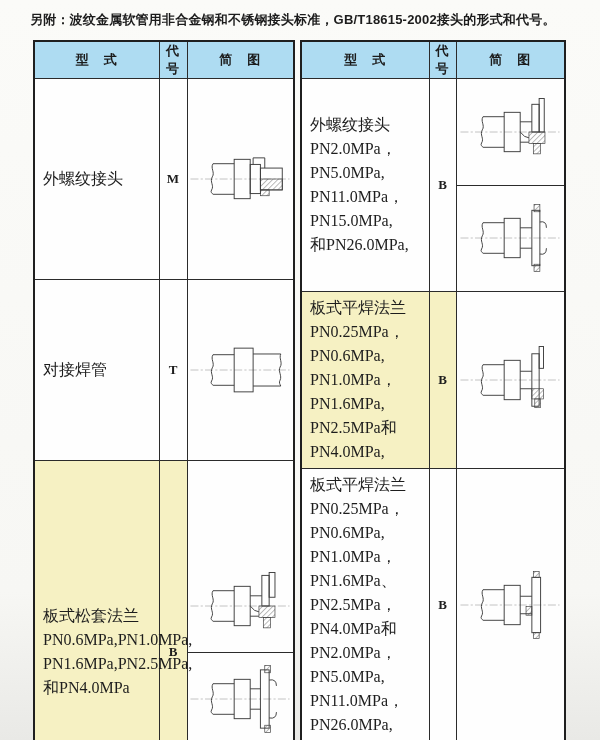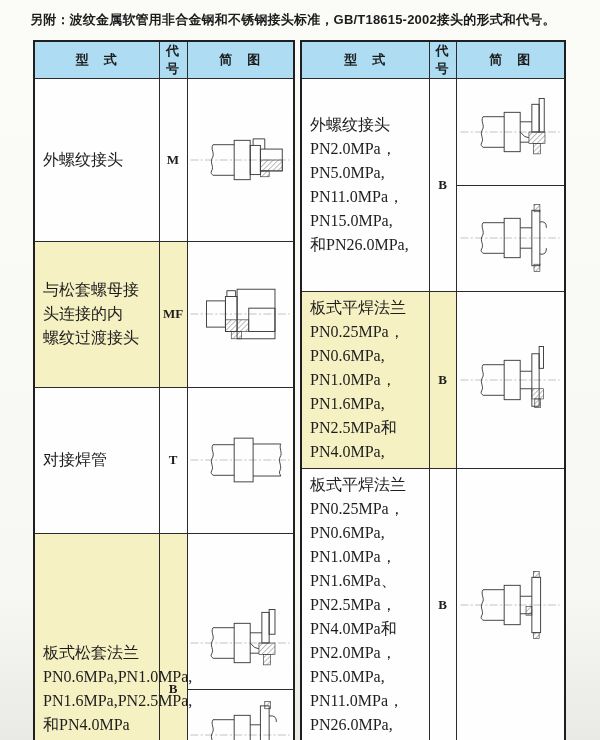--- a/index.html
+++ b/index.html
@@ -80,41 +80,20 @@
               <div>
                 <svg class="diag" viewBox="0 0 140 96" preserveAspectRatio="xMidYMid meet" style="height:84px;max-width:102px;">
                   <line class="cl" x1="2" y1="48" x2="138" y2="48"></line>
                   <path class="ln" d="M33 27 H62 M33 69 H62 M33 27 C29 33 36 39 32 45 C28 52 35 57 31 63 C29 66 32 68 33 69"></path>
                   <rect class="ln" x="62" y="21" width="22" height="54"></rect>
                   <rect class="ln" x="84" y="28" width="14" height="40"></rect>
                   <path class="ln" d="M88 28 V19 H104 V33"></path>
                   <rect class="ln" x="98" y="33" width="30" height="30"></rect>
                   <rect class="th" x="98" y="48" width="30" height="15"></rect>
                   <rect class="th" x="98" y="63" width="12" height="8"></rect>
-                </svg>
-              </div>
-            </div>
-          </td>
-        </tr>
-        <tr class="hl" style="height: 86px;">
-          <td class="c-type">与松套螺母接头连接的内
-螺纹过渡接头</td>
-          <td class="c-code">MF</td>
-          <td class="c-diag">
-            <div class="diag-stack" style="height: 86px;">
-              <div>
-                <svg class="diag" viewBox="0 0 140 96" preserveAspectRatio="xMidYMid meet" style="height:76px;max-width:102px;">
-                  <line class="cl" x1="2" y1="48" x2="138" y2="48"></line>
-                  <rect class="ln" x="24" y="30" width="26" height="36"></rect>
-                  <rect class="ln" x="50" y="24" width="16" height="48"></rect>
-                  <path class="ln" d="M52 24 V16 H64 V24"></path>
-                  <rect class="ln" x="66" y="14" width="52" height="68"></rect>
-                  <rect class="ln" x="82" y="40" width="36" height="32"></rect>
-                  <rect class="th" x="50" y="56" width="32" height="16"></rect>
-                  <rect class="th" x="58" y="72" width="14" height="10"></rect>
                 </svg>
               </div>
             </div>
           </td>
         </tr>
         <tr style="height: 86px;">
           <td class="c-type">对接焊管</td>
           <td class="c-code">T</td>
           <td class="c-diag">
             <div class="diag-stack" style="height: 86px;">

